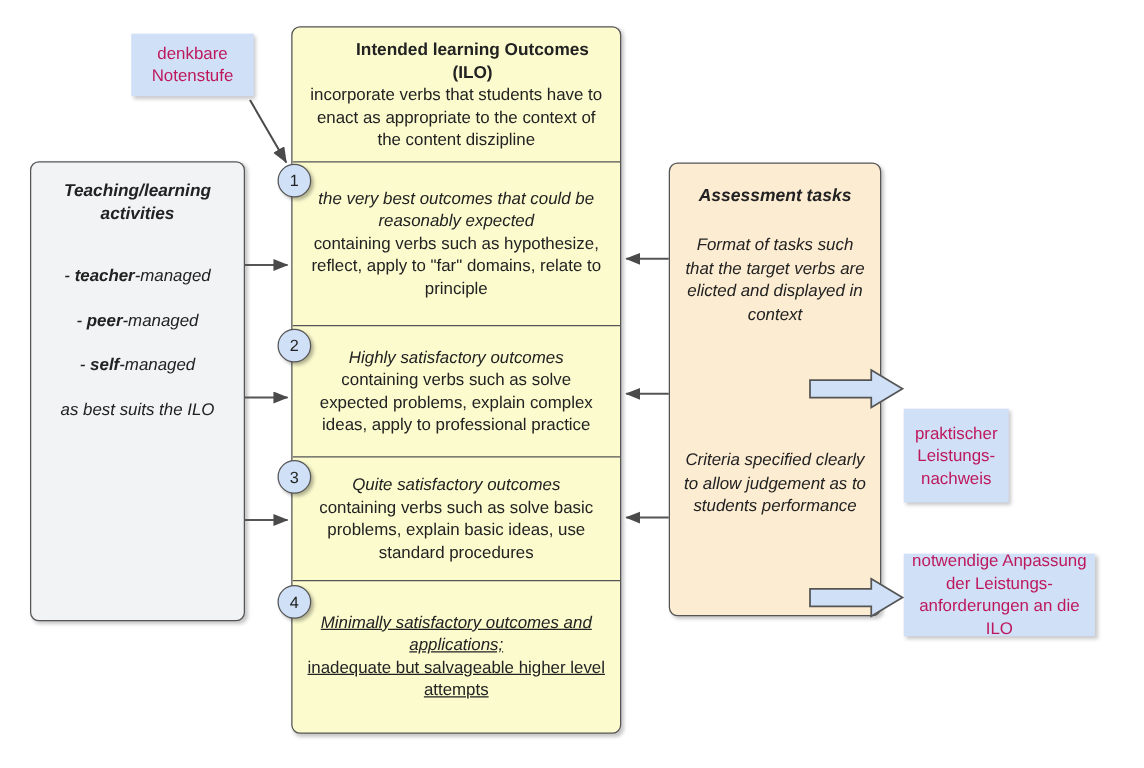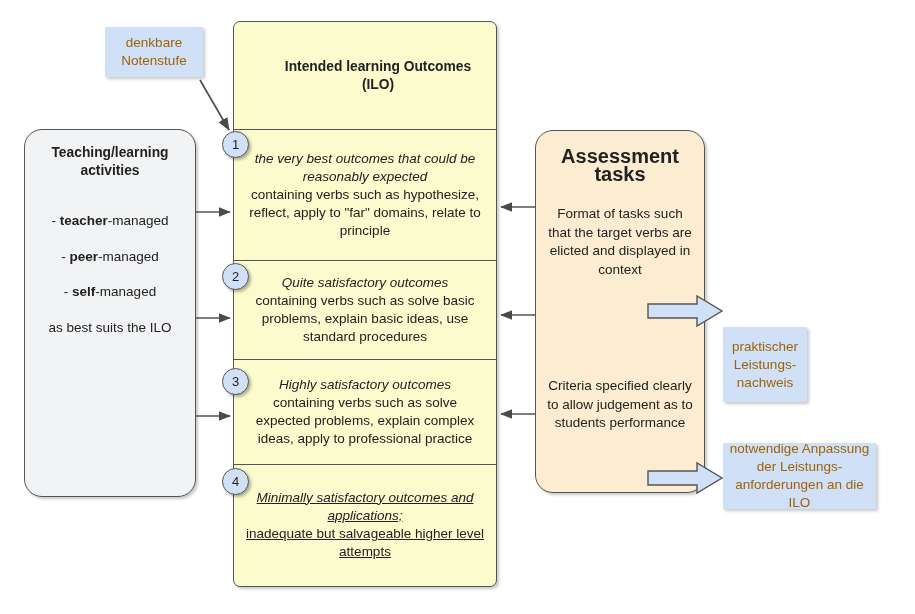--- a/index.html
+++ b/index.html
@@ -17,28 +17,29 @@
     height: 614px;
     background: #ffffff;
     overflow: hidden;
   }
 
   
   .box {
     position: absolute;
     box-sizing: border-box;
     border: 1.6px solid #555555;
-    border-radius: 18px;
+    border-radius: 7px;
     box-shadow: 2px 2px 3px rgba(0,0,0,0.22);
     display: flex;
     flex-direction: column;
     align-items: center;
     text-align: center;
     font-size: 13.5px;
     line-height: 17.5px;
+    font-style: italic;
   }
 
   
   #left-panel {
     left: 24px;
     top: 129px;
     width: 172px;
     height: 368px;
     background: #f2f3f5;
     padding: 14px 10px 10px 10px;
@@ -118,41 +119,41 @@
     left: 535px;
     top: 130px;
     width: 170px;
     height: 363px;
     background: #fcecd2;
     padding: 16px 9px 10px 9px;
     justify-content: flex-start;
   }
   #right-panel .title {
     font-weight: bold;
-    font-size: 20px;
+    font-size: 14px;
     line-height: 18px;
     margin-bottom: 22px;
   }
   #right-panel .para { line-height: 18.5px; }
   #right-panel .para2 { margin-top: 98px; line-height: 18.5px; }
 
   
   .note {
     position: absolute;
     box-sizing: border-box;
     background: #cfe0f7;
     box-shadow: 2px 2px 3px rgba(0,0,0,0.22);
     display: flex;
     flex-direction: column;
     justify-content: center;
     align-items: center;
     text-align: center;
     font-size: 13.5px;
     line-height: 18px;
-    color: #a16207;
+    color: #be185d;
     padding: 4px 6px;
   }
   #note-denkbare { left: 105px; top: 27px;  width: 98px;  height: 50px; }
   #note-praktischer { left: 723px; top: 279px; width: 84px; height: 75px; margin-top: 48px; }
   #note-notwendige { left: 723px; top: 443px; width: 153px; height: 66px; }
 
   
   #links {
     position: absolute;
     left: 0; top: 0;
@@ -196,35 +197,36 @@
       <div class="bullet"><span>- </span><b>self</b><span>-managed</span></div>
     </div>
     <div class="closing">as best suits the ILO</div>
   </div>
 
   <div id="center-col">
 
     <div class="cell" id="cell-ilo">
       <div class="hdr-bold">Intended learning Outcomes</div>
       <div class="hdr-bold">(ILO)</div>
+      <div class="body">incorporate verbs that students have to enact as appropriate to the context of the content diszipline</div>
     </div>
 
     <div class="cell" id="cell-1">
       <div class="hdr-italic">the very best outcomes that could be reasonably expected</div>
       <div class="body">containing verbs such as hypothesize, reflect, apply to "far" domains, relate to principle</div>
     </div>
 
+    <div class="cell" id="cell-2">
+      <div class="hdr-italic">Highly satisfactory outcomes</div>
+      <div class="body">containing verbs such as solve expected problems, explain complex ideas, apply to professional practice</div>
+    </div>
+
     <div class="cell" id="cell-3">
       <div class="hdr-italic">Quite satisfactory outcomes</div>
       <div class="body">containing verbs such as solve basic problems, explain basic ideas, use standard procedures</div>
-    </div>
-
-    <div class="cell" id="cell-2">
-      <div class="hdr-italic">Highly satisfactory outcomes</div>
-      <div class="body">containing verbs such as solve expected problems, explain complex ideas, apply to professional practice</div>
     </div>
 
     <div class="cell" id="cell-4">
       <div class="hdr-italic">Minimally satisfactory outcomes and applications;</div>
       <div class="body">inadequate but salvageable higher level attempts</div>
     </div>
 
   </div>
 
   <div class="num-circle" style="left:222px; top:131px;">1</div>

